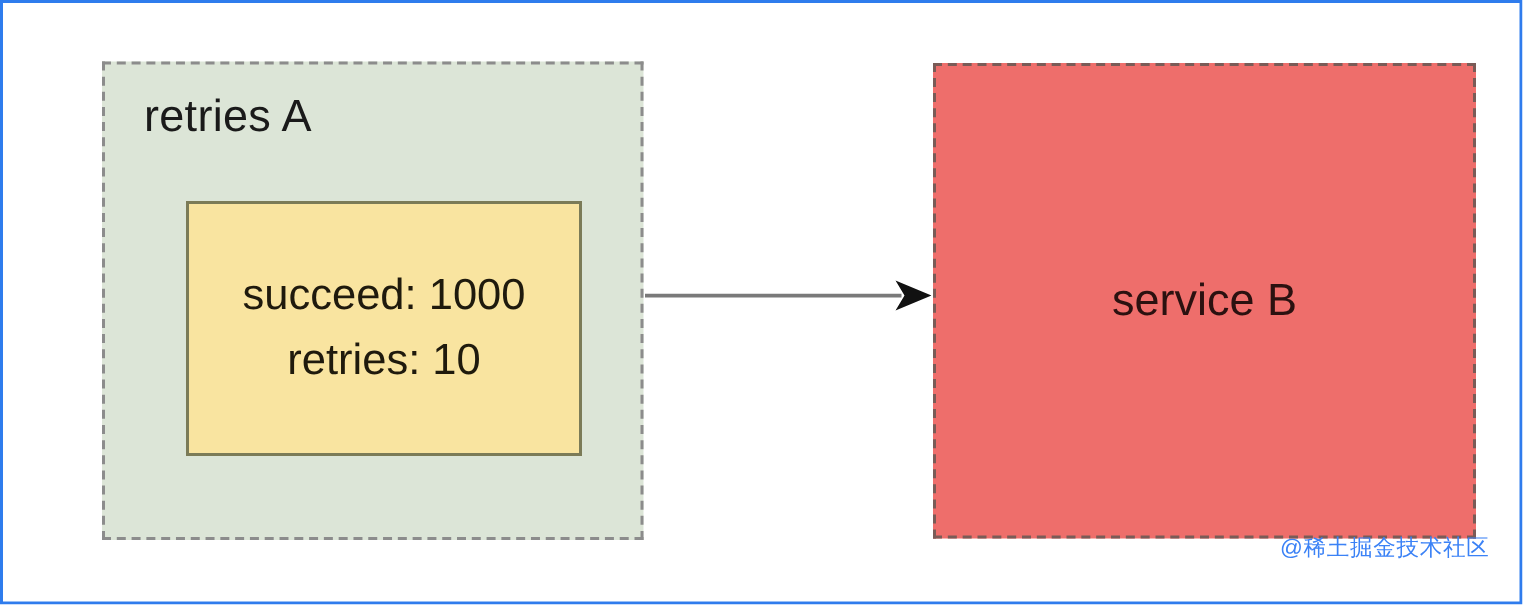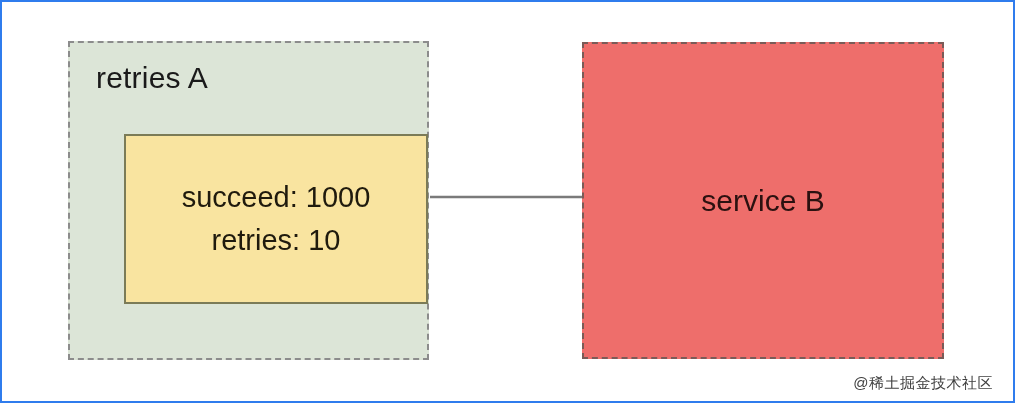--- a/index.html
+++ b/index.html
@@ -37,21 +37,21 @@
     color: #1a1a1a;
     letter-spacing: 0.2px;
     white-space: nowrap;
   }
 
   
   #stats-box {
     position: absolute;
     left: 54px;
     top: 91px;
-    width: 304px;
+    width: 264px;
     height: 170px;
     box-sizing: border-box;
     background: #f9e4a0;
     border: 2px solid #7b7b57;
     display: flex;
     flex-direction: column;
     align-items: center;
     justify-content: center;
     gap: 2px;
   }
@@ -86,44 +86,44 @@
     left: 0;
     top: 72px;
     width: 192px;
     height: 26px;
     display: block;
   }
 
   
   #service-b-box {
     position: absolute;
-    left: 580px;
+    left: 620px;
     top: 40px;
     width: 362px;
     height: 317px;
     box-sizing: border-box;
     background: #ee6e6b;
     border: 2px dashed #7a5b57;
     display: flex;
     align-items: center;
     justify-content: center;
   }
   #service-b-label {
     font-size: 30px;
     color: #2b1110;
     white-space: nowrap;
   }
 
   
   #watermark {
     position: absolute;
     right: 20px;
-    bottom: 8px;
+    bottom: 26px;
     font-size: 15px;
-    color: #404040;
+    color: #3b82f6;
     white-space: nowrap;
     letter-spacing: 0.5px;
   }
 </style>
 </head>
 <body>
 
 <div id="canvas">
 
   <div id="service-a-box">

